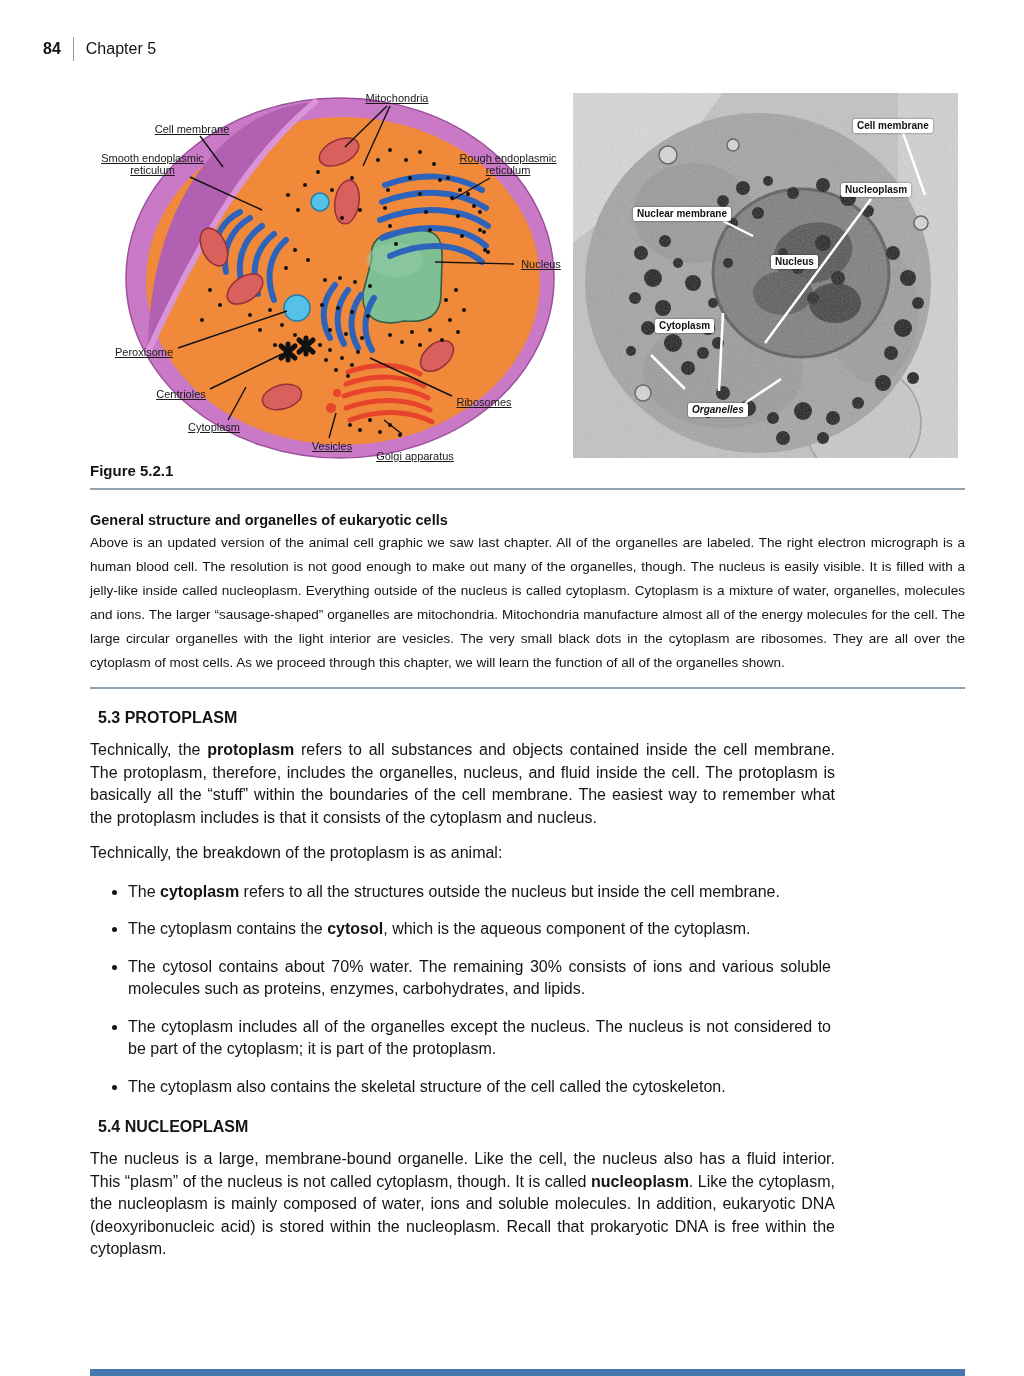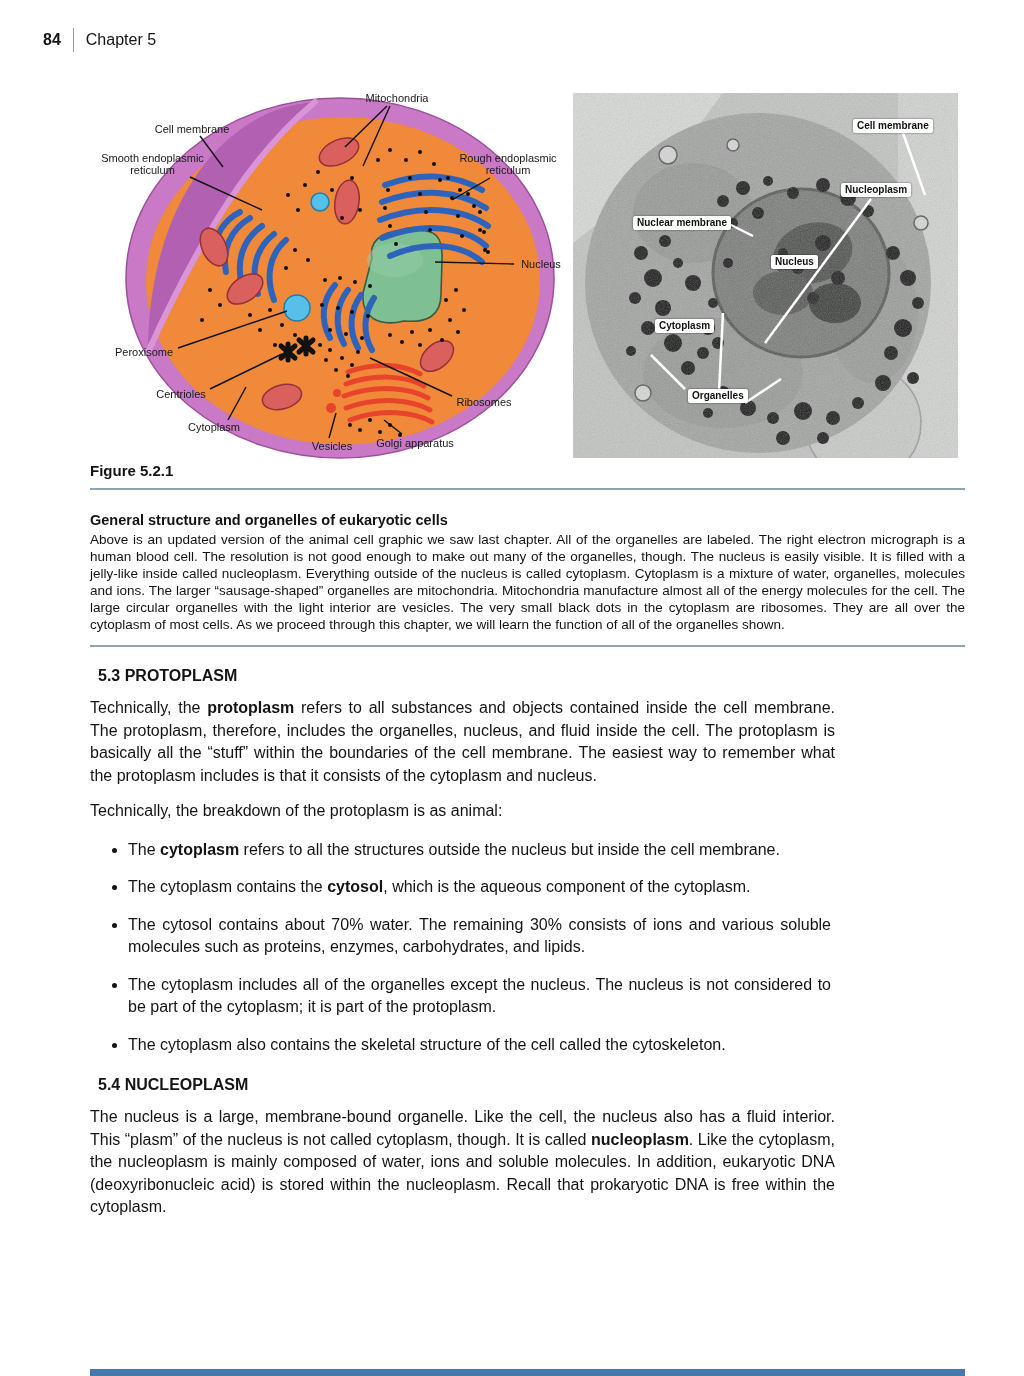--- a/index.html
+++ b/index.html
@@ -1,42 +1,42 @@
 <!DOCTYPE html>
 <html><head>
 <meta charset="utf-8">
 <style>
   html,body{margin:0;padding:0;}
   body{width:1024px;height:1376px;background:#ffffff;position:relative;
        font-family:"Liberation Sans","DejaVu Sans",sans-serif;color:#141414;overflow:hidden;}
   .page{position:absolute;inset:0;}
 
   
-  .hdr{position:absolute;left:43px;top:28px;display:flex;align-items:center;font-size:16px;}
+  .hdr{position:absolute;left:43px;top:37px;display:flex;align-items:center;font-size:16px;}
   .hdr .num{font-weight:bold;}
   .hdr .div{width:1px;height:24px;background:#999;margin:0 12px;}
 
   
   .figure-row{position:absolute;left:90px;top:90px;width:875px;height:372px;}
   .diagram{position:absolute;left:0;top:0;width:478px;height:372px;}
   .diagram svg{position:absolute;left:0;top:0;}
-  .dlabel{position:absolute;font-size:11px;line-height:12px;color:#1a1a1a;text-align:center;}
+  .dlabel{position:absolute;font-size:11px;line-height:12px;color:#1a1a1a;text-align:center;text-decoration:underline;}
   .micrograph{position:absolute;left:483px;top:3px;width:385px;height:365px;background:#c2c4c2;}
   .micrograph svg{position:absolute;left:0;top:0;}
   .mlabel{position:absolute;font-size:10px;line-height:11px;font-weight:bold;color:#111;
           background:#ffffff;padding:1px 4px 2px 4px;border-radius:2px;white-space:nowrap;
           box-shadow:0 0 2px rgba(0,0,0,.65);}
 
   
   .content{position:absolute;left:90px;top:462px;width:875px;}
   .fig-label{font-size:15px;font-weight:bold;}
   .rule{height:2px;background:#8fa3b3;margin-top:9px;}
   .rule.bottom{margin-top:12px;height:2px;}
   .cap-title{font-size:14.5px;font-weight:bold;margin-top:22px;}
-  .cap-text{font-size:13.5px;line-height:17px;text-align:justify;margin:3px 0 10px 0;}
+  .cap-text{font-size:13.5px;line-height:24px;text-align:justify;margin:3px 0 10px 0;}
   .body-col{width:757px;}
   .body-col h2{font-size:16px;font-weight:bold;margin:20px 0 12px 8px;}
   .body-p{font-size:16px;line-height:22.5px;text-align:justify;margin:0 12px 13px 0;}
   .b{font-weight:bold;}
   ul.bullets{margin:16px 16px 14px 30px;padding:0;}
   ul.bullets li{margin:0 0 15px 8px;font-size:16px;line-height:22.5px;text-align:justify;}
 
   .footer-bar{position:absolute;left:90px;top:1369px;width:875px;height:7px;background:#4677ad;}
 </style>
 </head>
@@ -220,21 +220,21 @@
       </svg>
       <div class="dlabel" style="left:252px;top:2px;width:110px;">Mitochondria</div>
       <div class="dlabel" style="left:46px;top:33px;width:112px;">Cell membrane</div>
       <div class="dlabel" style="left:0px;top:62px;width:125px;">Smooth endoplasmic reticulum</div>
       <div class="dlabel" style="left:358px;top:62px;width:120px;">Rough endoplasmic reticulum</div>
       <div class="dlabel" style="left:424px;top:168px;width:54px;">Nucleus</div>
       <div class="dlabel" style="left:18px;top:256px;width:72px;">Peroxisome</div>
       <div class="dlabel" style="left:56px;top:298px;width:70px;">Centrioles</div>
       <div class="dlabel" style="left:88px;top:331px;width:72px;">Cytoplasm</div>
       <div class="dlabel" style="left:216px;top:350px;width:52px;">Vesicles</div>
-      <div class="dlabel" style="left:274px;top:347px;width:102px;">Golgi apparatus</div>
+      <div class="dlabel" style="left:274px;top:360px;width:102px;">Golgi apparatus</div>
       <div class="dlabel" style="left:358px;top:306px;width:72px;">Ribosomes</div>
     </div>
 
     <div class="micrograph">
       <svg width="385" height="365" viewBox="0 0 385 365">
         <defs>
           <filter id="emNoise" x="0" y="0" width="100%" height="100%">
             <feTurbulence type="fractalNoise" baseFrequency="0.9" numOctaves="2" stitchTiles="stitch"></feTurbulence>
             <feColorMatrix type="saturate" values="0"></feColorMatrix>
           </filter>
@@ -315,24 +315,24 @@
           <path d="M 330 40 L 352 102"></path>
           <path d="M 298 106 L 192 250"></path>
           <path d="M 150 128 L 180 143"></path>
           <path d="M 146 298 L 150 220"></path>
           <path d="M 112 296 L 78 262"></path>
           <path d="M 172 310 L 208 286"></path>
         </g>
       </svg>
       <div class="mlabel" style="left:280px;top:26px;">Cell membrane</div>
       <div class="mlabel" style="left:268px;top:90px;">Nucleoplasm</div>
-      <div class="mlabel" style="left:60px;top:123px;">Nuclear membrane</div>
+      <div class="mlabel" style="left:60px;top:114px;">Nuclear membrane</div>
       <div class="mlabel" style="left:198px;top:162px;">Nucleus</div>
       <div class="mlabel" style="left:82px;top:226px;">Cytoplasm</div>
-      <div class="mlabel" style="left:115px;top:296px;">Organelles</div>
+      <div class="mlabel" style="left:115px;top:310px;font-style:italic;">Organelles</div>
     </div>
   </div>
 
   <div class="content">
     <div class="fig-label">Figure 5.2.1</div>
     <div class="rule"></div>
     <div class="cap-title">General structure and organelles of eukaryotic cells</div>
     <p class="cap-text">Above is an updated version of the animal cell graphic we saw last chapter. All of the organelles are labeled. The right electron micrograph is a human blood cell. The resolution is not good enough to make out many of the organelles, though. The nucleus is easily visible. It is filled with a jelly-like inside called nucleoplasm. Everything outside of the nucleus is called cytoplasm. Cytoplasm is a mixture of water, organelles, molecules and ions. The larger “sausage-shaped” organelles are mitochondria. Mitochondria manufacture almost all of the energy molecules for the cell. The large circular organelles with the light interior are vesicles. The very small black dots in the cytoplasm are ribosomes. They are all over the cytoplasm of most cells. As we proceed through this chapter, we will learn the function of all of the organelles shown.</p>
     <div class="rule bottom"></div>
 

